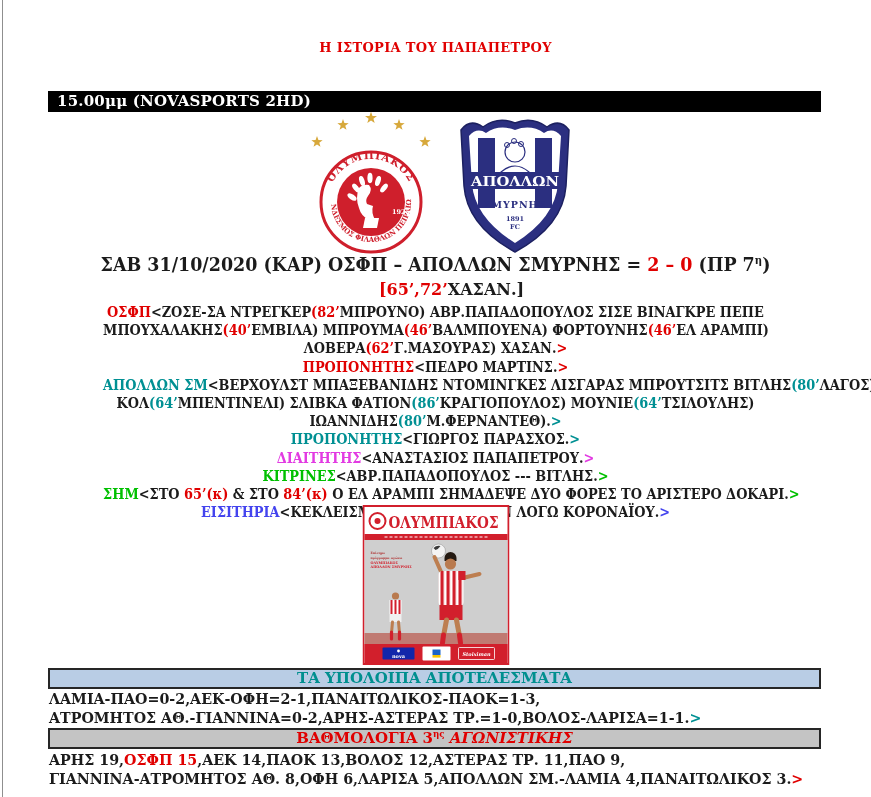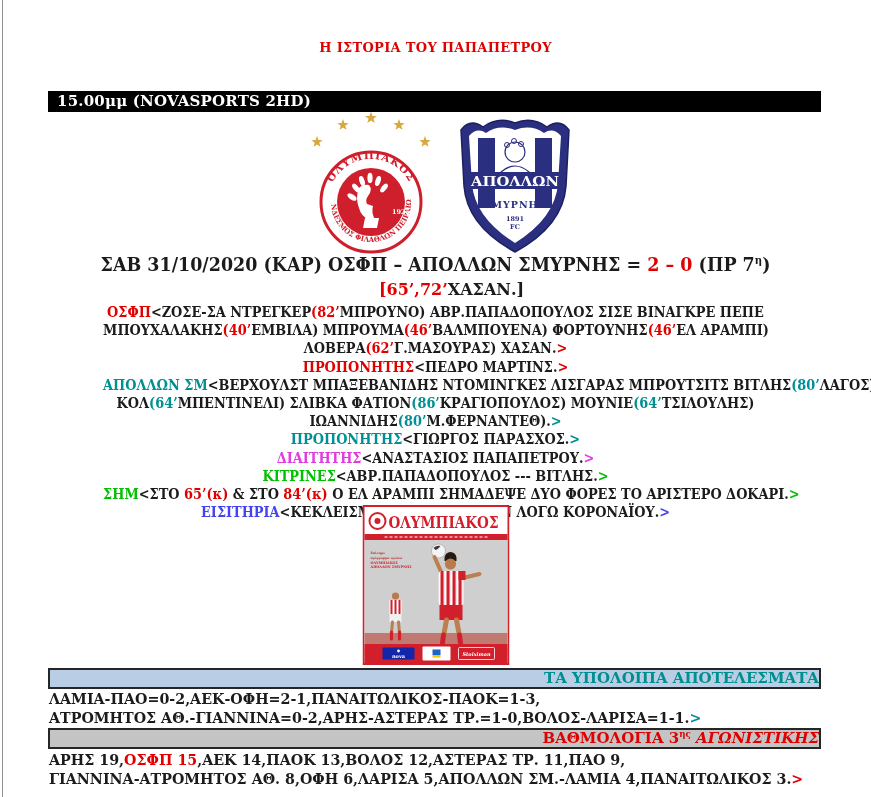--- a/index.html
+++ b/index.html
@@ -15,21 +15,21 @@
   .logos{position:absolute;top:110px;left:0;width:100%;display:flex;justify-content:center;
     align-items:flex-end;gap:6px}
   .headline{position:absolute;top:253px;left:0;width:100%;text-align:center;font-size:19px;
     white-space:nowrap;transform:scaleX(.92)}
   .scorers{position:absolute;top:280px;left:16px;width:100%;text-align:center;font-size:16px;white-space:nowrap}
   .info{position:absolute;top:303px;left:49px;width:773px;font-size:15px;line-height:18.2px;text-align:center}
   .info p{margin:0;white-space:nowrap;transform:scaleX(.86);transform-origin:50% 50%}
   sup{font-size:.58em;line-height:0;vertical-align:super}
   .magazine{position:absolute;top:505px;left:50%;transform:translateX(-50%)}
   .bar{position:absolute;left:48px;width:769px;height:17px;border:2px solid #262626;
-    text-align:right;font-size:15px;line-height:17px}
+    text-align:center;font-size:15px;line-height:17px}
   .bar-results{top:668px;background:#b9cde5;color:#008f8f}
   .bar-standings{top:728px;background:#c4c4c4;color:#e00000}
   .lines{position:absolute;left:49px;width:800px;font-size:15px;line-height:19px;text-align:left}
   .lines p{margin:0;white-space:nowrap;transform:scaleX(.95);transform-origin:0 50%}
   .results-lines{top:690px}
   .standings-lines{top:751px}
 </style>
 </head>
 <body>
 

